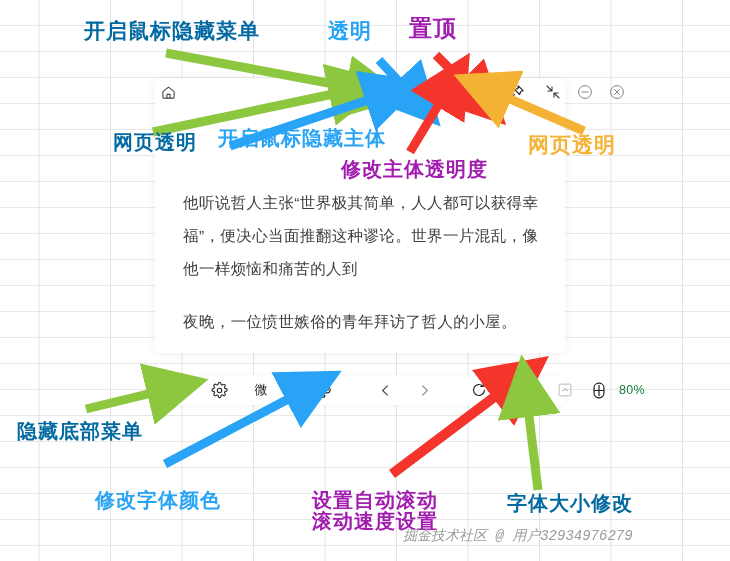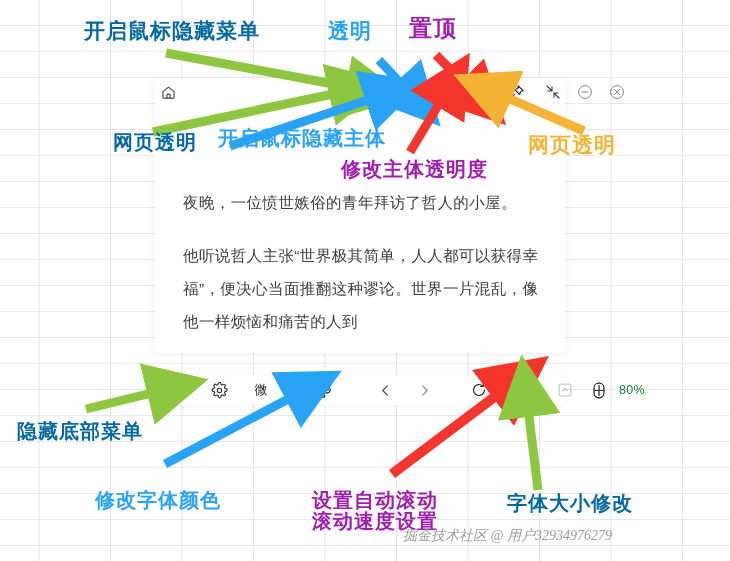--- a/index.html
+++ b/index.html
@@ -70,21 +70,21 @@
   .blue{color:#29a3f5;}
   .red{color:#a21caf;}
   .orange{color:#f5b335;}
 
   #arrows{position:absolute;left:0;top:0;width:730px;height:561px;pointer-events:none;}
 
   
   #watermark{
     position:absolute;left:403px;top:527px;
     font-size:14px;color:#9a9a9a;font-style:italic;white-space:nowrap;
-    font-family:Liberation Serif, serif;
+    font-family:Liberation Mono, monospace;
   }
 </style>
 </head>
 <body>
 
 <div id="grid"></div>
 
 <div id="reader-window"></div>
 
 <div id="top-toolbar">
@@ -154,22 +154,22 @@
 
   <div class="tb-icon" style="margin-left:9px;">
     <svg width="16" height="16" viewBox="0 0 24 24" fill="none" stroke="#7a7a7a" stroke-width="1.4">
       <circle cx="12" cy="12" r="9.6"></circle>
         <path d="M8.3 8.3l7.4 7.4M15.7 8.3l-7.4 7.4" stroke-linecap="round"></path>
     </svg>
   </div>
 </div>
 
 <div id="reader-text">
+  <p>他听说哲人主张“世界极其简单，人人都可以获得幸福”，便决心当面推翻这种谬论。世界一片混乱，像他一样烦恼和痛苦的人到</p>
   <p>夜晚，一位愤世嫉俗的青年拜访了哲人的小屋。</p>
-  <p>他听说哲人主张“世界极其简单，人人都可以获得幸福”，便决心当面推翻这种谬论。世界一片混乱，像他一样烦恼和痛苦的人到</p>
 </div>
 
 <div id="bottom-toolbar">
   <div class="bb-icon" style="margin-left:8px;width:22px;">
     <svg width="17" height="17" viewBox="0 0 24 24">
       <path d="M1.6 12S5.6 5.4 12 5.4 22.4 12 22.4 12 18.4 18.6 12 18.6 1.6 12 1.6 12Z" fill="none" stroke="#111" stroke-width="1.7"></path>
       <circle cx="12" cy="12" r="3.7" fill="#111"></circle>
     </svg>
   </div>
 

